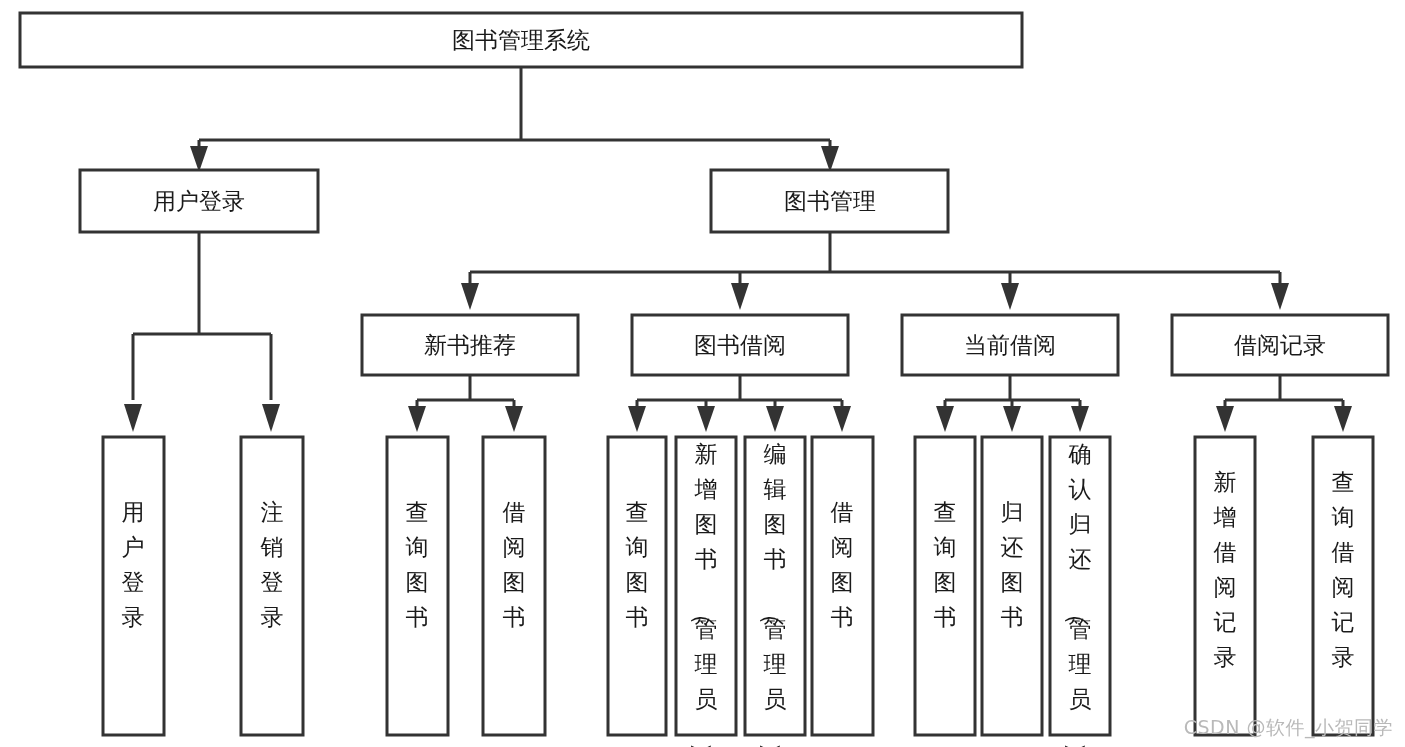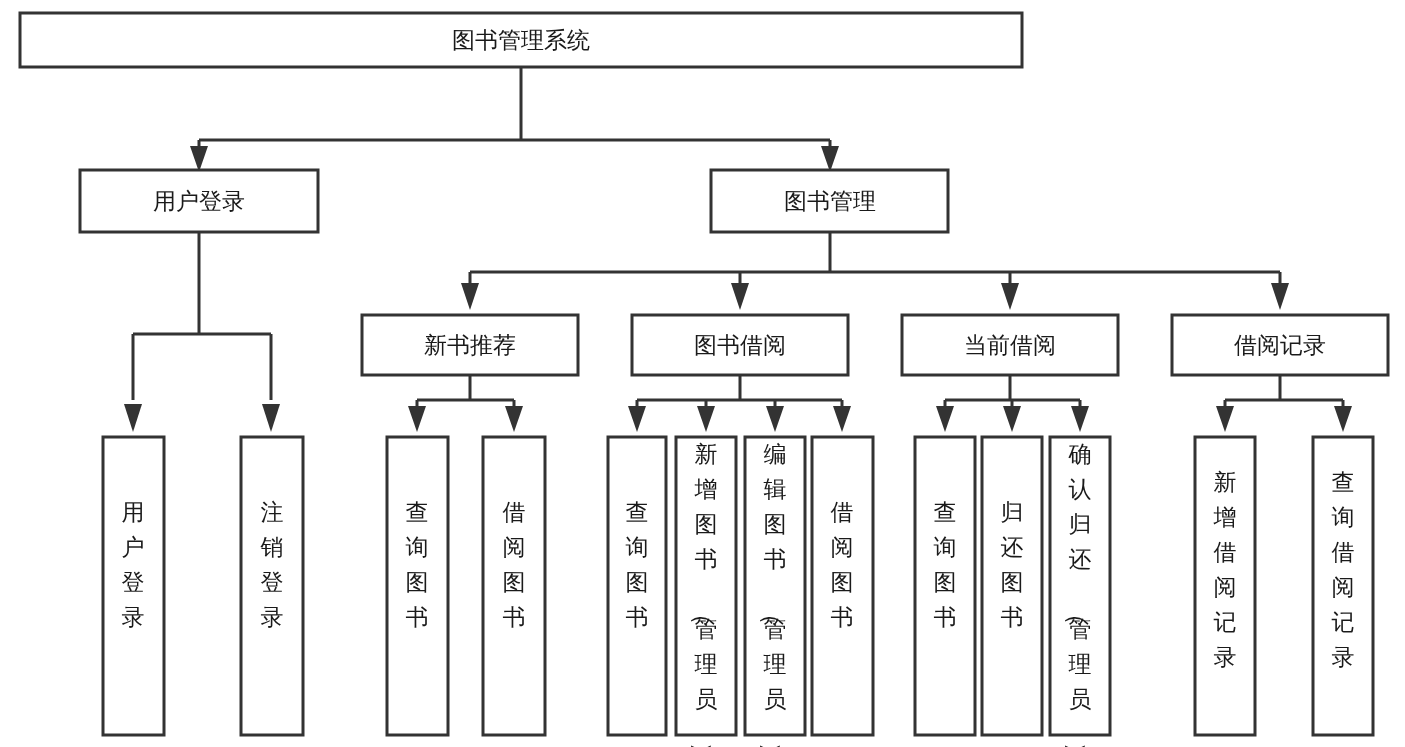--- a/index.html
+++ b/index.html
@@ -193,14 +193,15 @@
       <rect class="node-box" x="1195" y="437" width="60" height="298"></rect>
       <text class="node-label-vert" x="1225" y="490"><tspan x="1225" y="490">新</tspan><tspan x="1225" y="525">增</tspan><tspan x="1225" y="560">借</tspan><tspan x="1225" y="595">阅</tspan><tspan x="1225" y="630">记</tspan><tspan x="1225" y="665">录</tspan></text>
     </g>
     <g>
       <rect class="node-box" x="1313" y="437" width="60" height="298"></rect>
       <text class="node-label-vert" x="1343" y="490"><tspan x="1343" y="490">查</tspan><tspan x="1343" y="525">询</tspan><tspan x="1343" y="560">借</tspan><tspan x="1343" y="595">阅</tspan><tspan x="1343" y="630">记</tspan><tspan x="1343" y="665">录</tspan></text>
     </g>
 
   </svg>
 
+  <div class="watermark">CSDN @软件_小贺同学</div>
 
 </div>
 
 </body></html>

